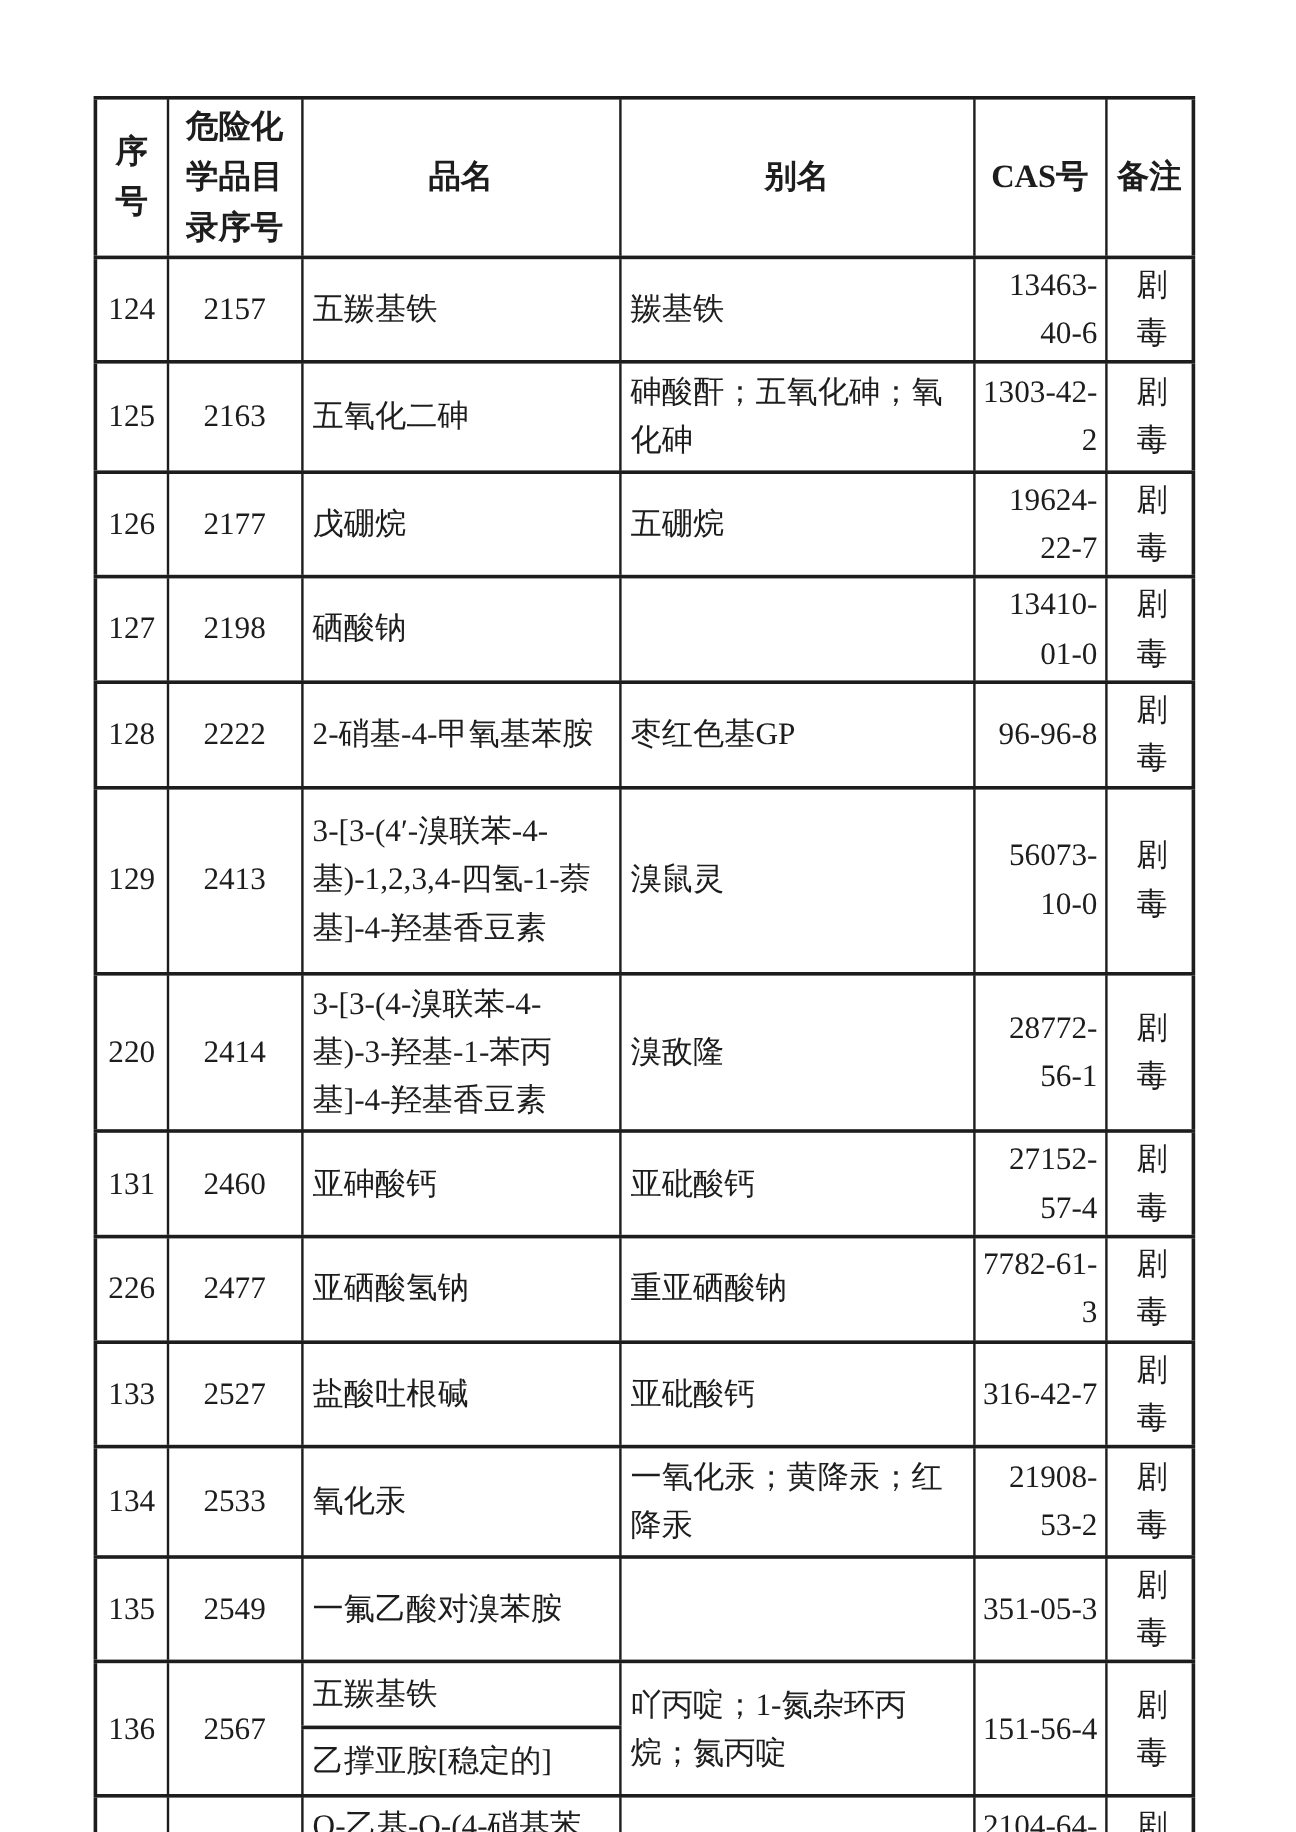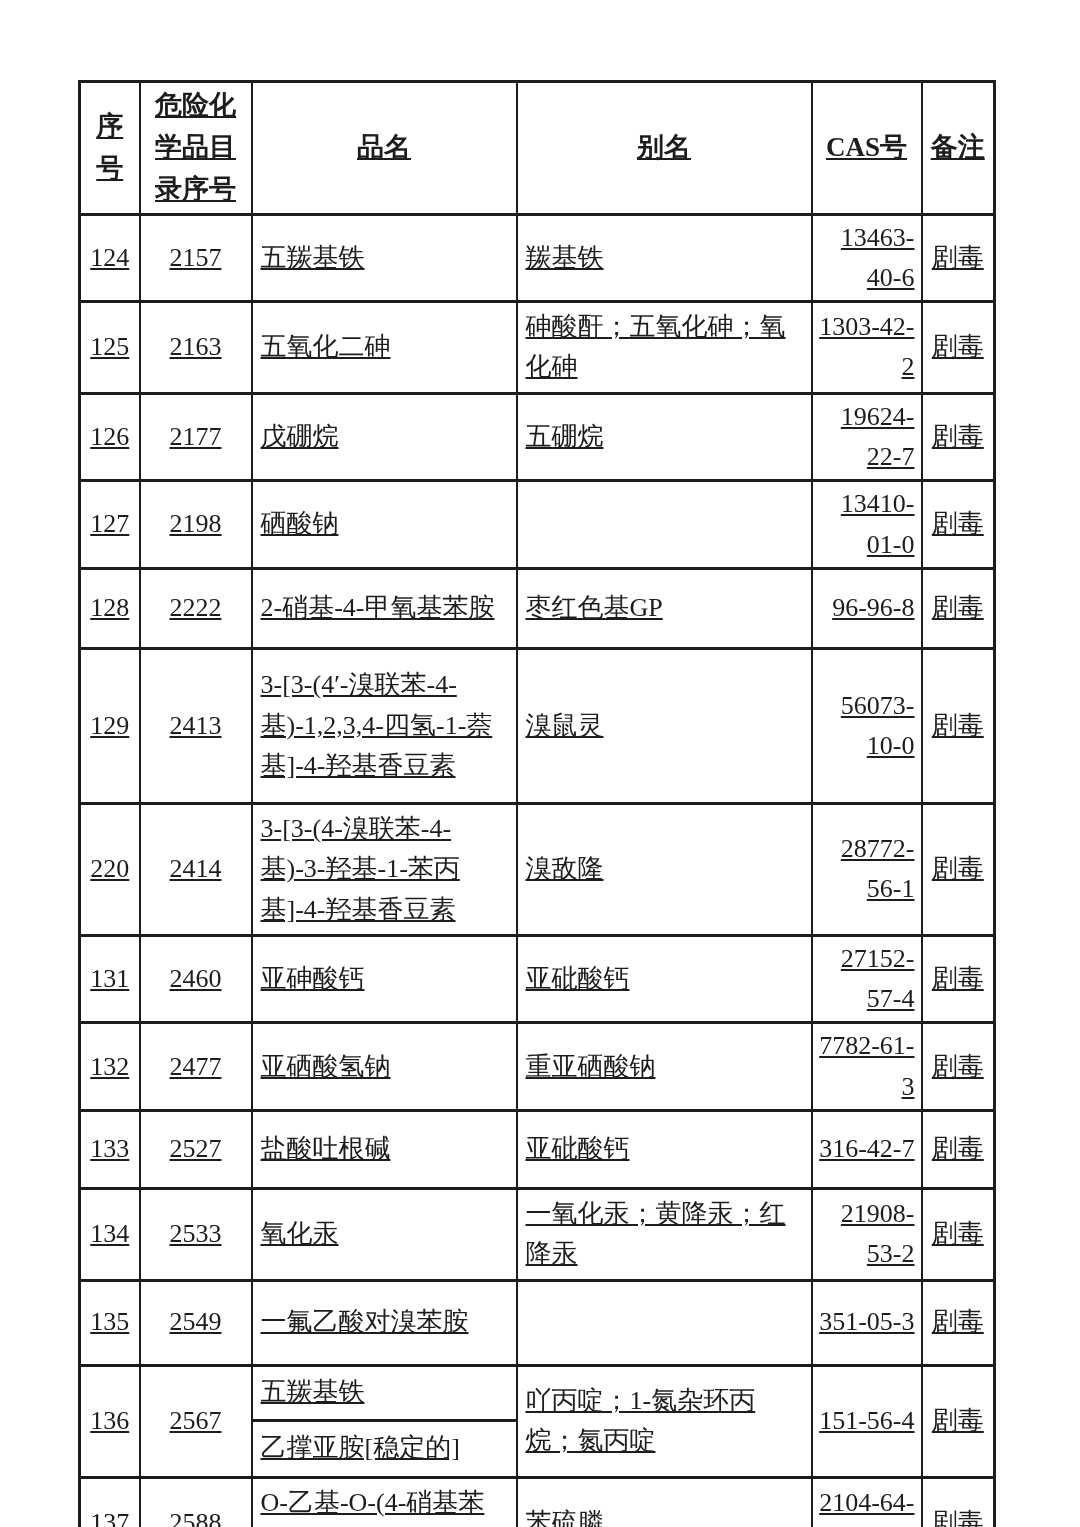--- a/index.html
+++ b/index.html
@@ -9,21 +9,20 @@
   }
   .page {
     position: relative;
     width: 1080px;
     height: 1527px;
     background: #ffffff;
     box-sizing: border-box;
     padding: 80px 0 0 78px;
     font-family: "Liberation Serif", "DejaVu Serif", serif;
     color: #1d1d1d;
-    text-decoration: underline;
   }
   table.doc-table {
     border-collapse: collapse;
     table-layout: fixed;
     width: 915px;
     border: 3px solid #1d1d1d;
   }
   table.doc-table tr {
     border-top: 3px solid #1d1d1d;
     border-bottom: 3px solid #1d1d1d;
@@ -51,22 +50,22 @@
   }
   td.c-name, td.c-alias {
     text-align: left;
     padding: 4px 8px;
   }
   td.c-cas {
     text-align: right;
     padding: 2px 6px;
   }
   td.c-note {
-    text-align: center;
-    padding: 2px 4px;
+    text-align: right;
+    padding: 2px 20px;
   }
 </style>
 </head>
 <body>
 
 <div class="page">
   <table class="doc-table">
     <colgroup>
       <col style="width:60px">
       <col style="width:112px">
@@ -144,21 +143,21 @@
       </tr>
       <tr style="height:80px">
         <td class="c-no">131</td>
         <td class="c-cat">2460</td>
         <td class="c-name">亚砷酸钙</td>
         <td class="c-alias">亚砒酸钙</td>
         <td class="c-cas">27152-57-4</td>
         <td class="c-note">剧毒</td>
       </tr>
       <tr style="height:82px">
-        <td class="c-no">132</td>
+        <td class="c-no">226</td>
         <td class="c-cat">2477</td>
         <td class="c-name">亚硒酸氢钠</td>
         <td class="c-alias">重亚硒酸钠</td>
         <td class="c-cas">7782-61-3</td>
         <td class="c-note">剧毒</td>
       </tr>
       <tr style="height:78px">
         <td class="c-no">133</td>
         <td class="c-cat">2527</td>
         <td class="c-name">盐酸吐根碱</td>

